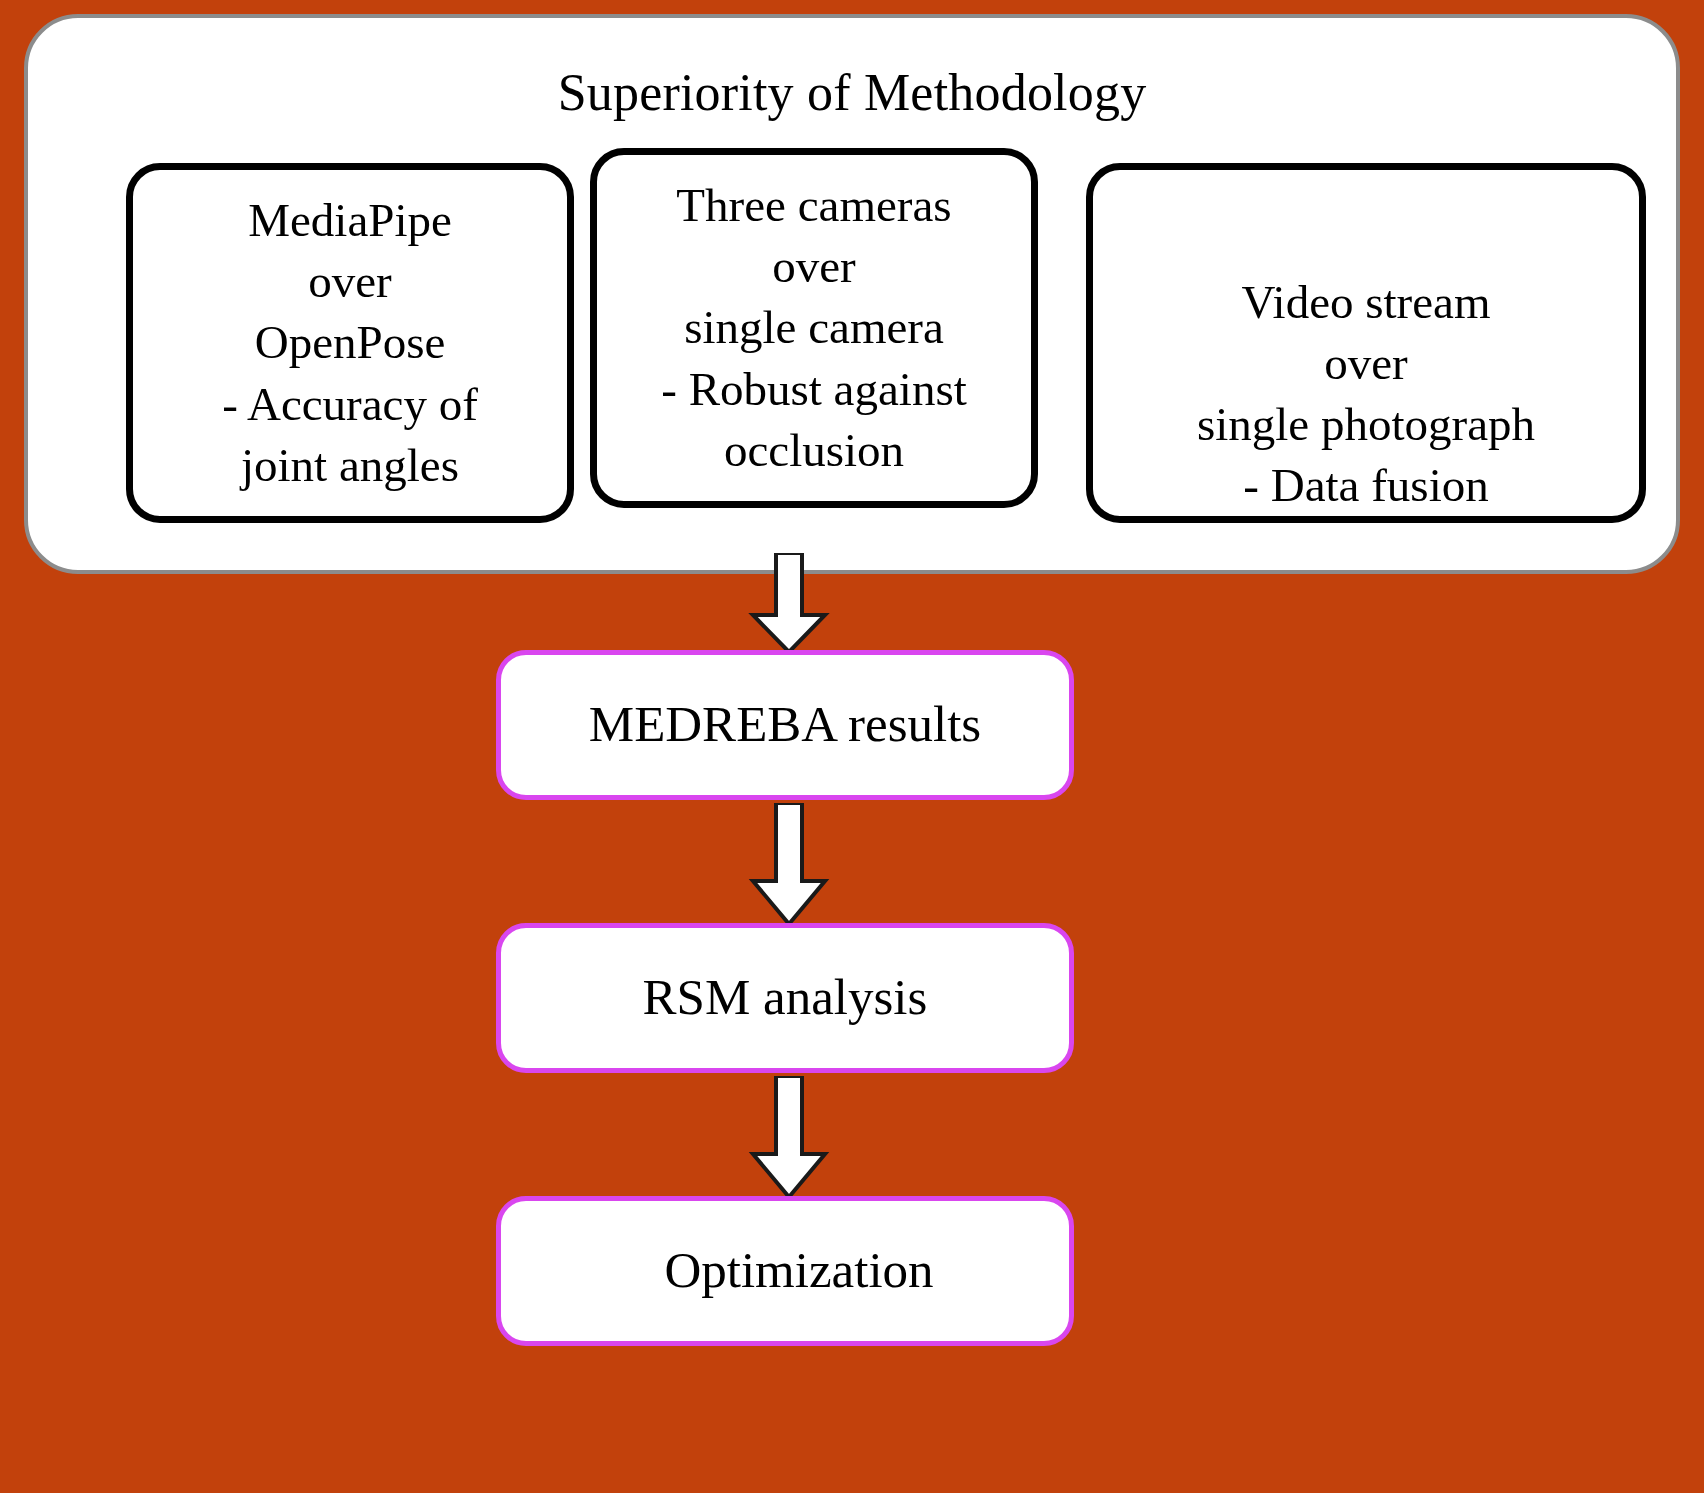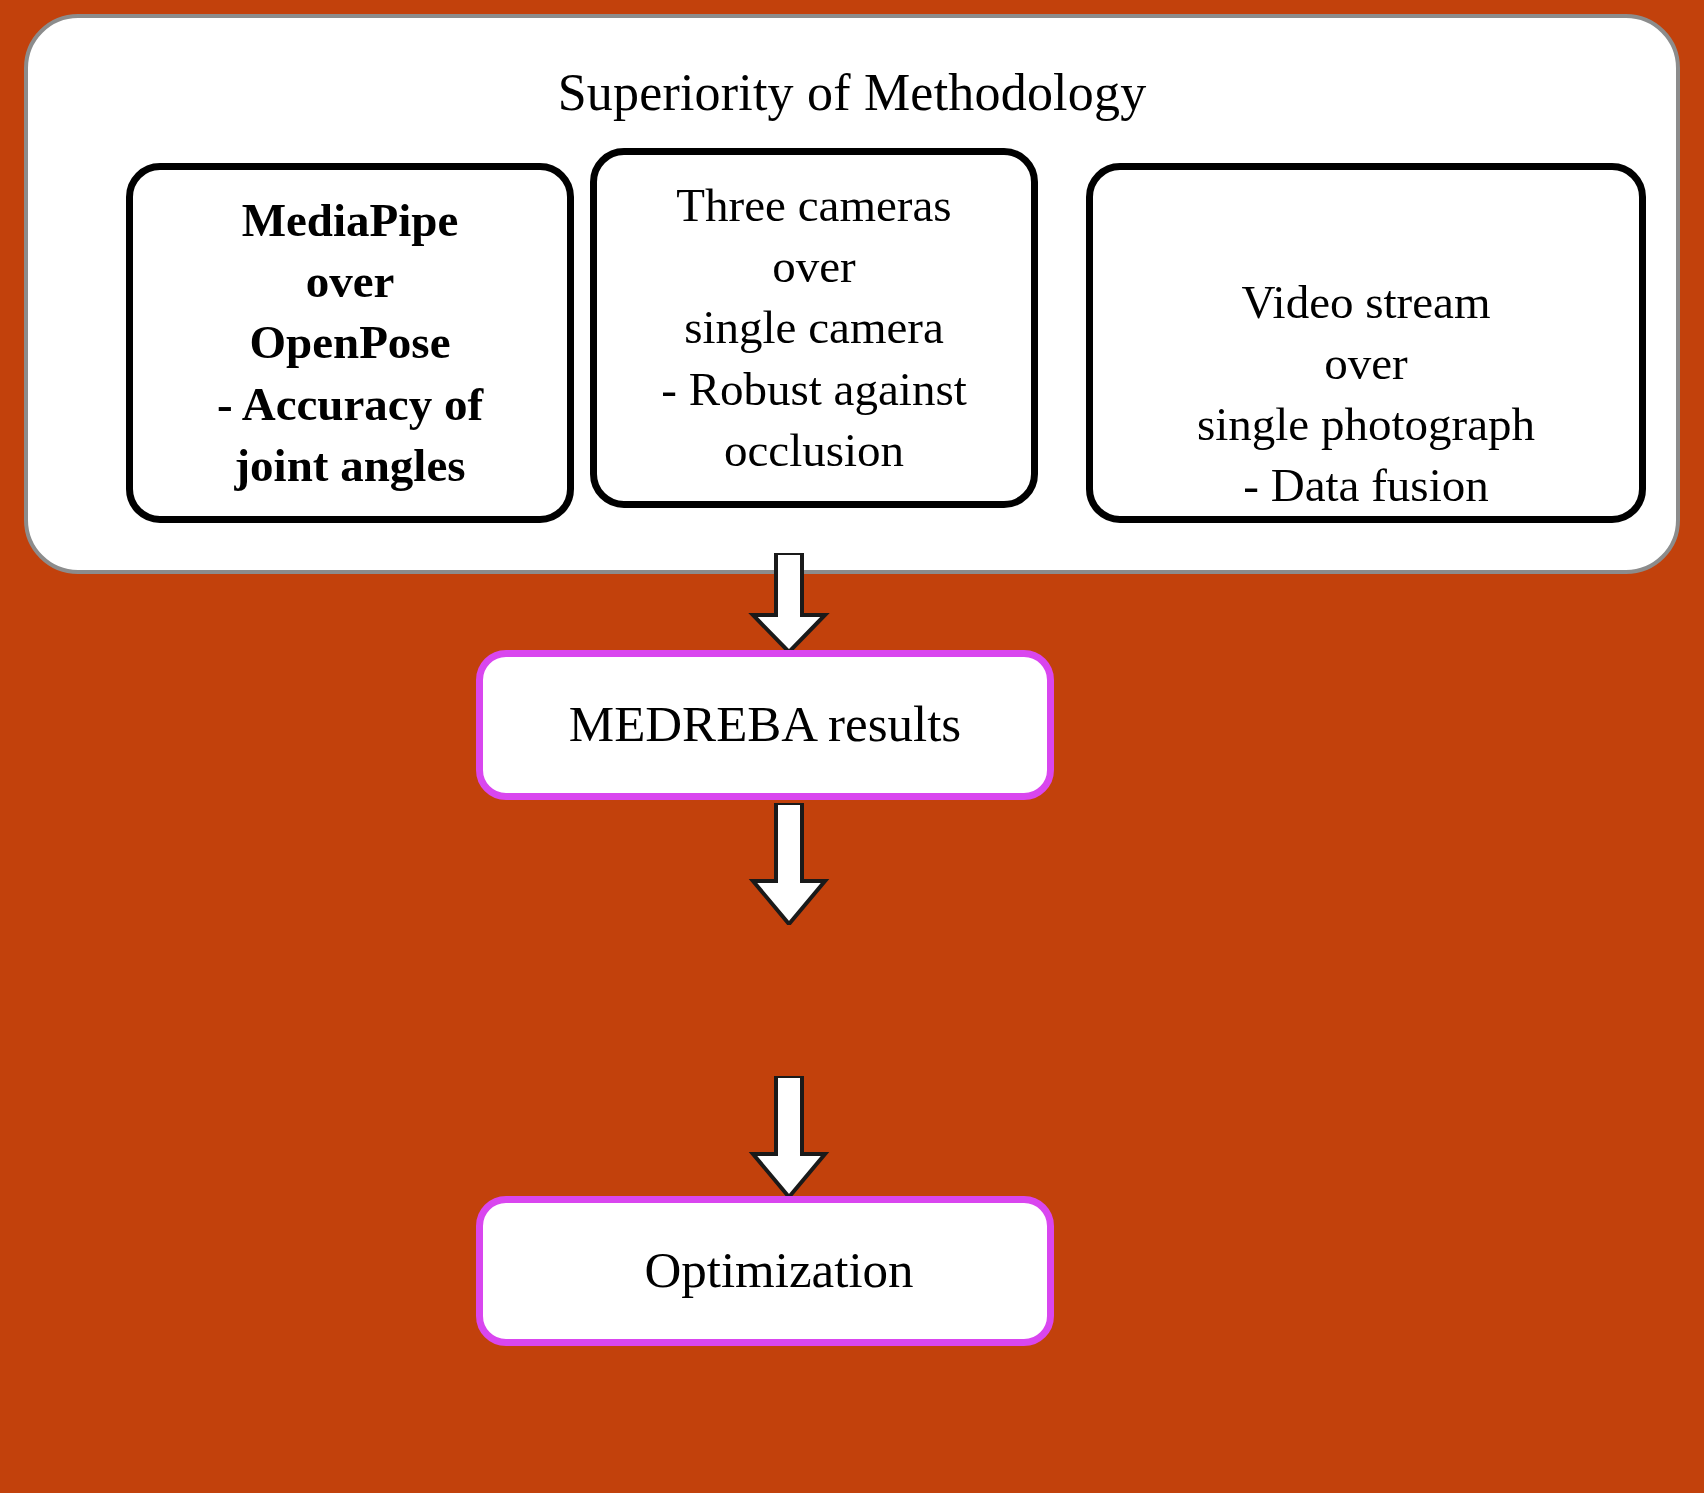--- a/index.html
+++ b/index.html
@@ -58,31 +58,31 @@
     justify-content: center;
     text-align: center;
   }
   .feature-box .box-text {
     font-size: 47px;
     line-height: 1.30;
     padding: 0 10px;
     white-space: pre-line;
   }
 
-  #feature-box-1 { left: 98px;  top: 145px; width: 448px; height: 360px; font-weight: bold; }
+  #feature-box-1 { left: 98px;  top: 145px; width: 448px; height: 360px; }
   #feature-box-2 { left: 562px; top: 130px; width: 448px; height: 360px; }
   #feature-box-3 { left: 1058px;top: 145px; width: 560px; height: 360px; align-items: flex-end; }
 
   
   .stage-box {
     position: absolute;
-    left: 476px;
+    left: 496px;
     width: 578px;
     height: 150px;
-    border: 7px solid #d946ef;
+    border: 5px solid #d946ef;
     border-radius: 30px;
     box-sizing: border-box;
     background: #ffffff;
     display: flex;
     align-items: center;
     justify-content: center;
     text-align: center;
   }
   .stage-box .box-text {
     font-size: 51px;
@@ -147,20 +147,23 @@
   <div class="stage-box" id="stage-box-medreba">
     <span class="box-text">MEDREBA results</span>
   </div>
 
   <div class="block-arrow" id="arrow-2">
     <svg viewBox="0 0 88 122" preserveAspectRatio="none">
       <polygon points="31,0 57,0 57,78 80,78 44,121 8,78 31,78" fill="#ffffff" stroke="#1a1a1a" stroke-width="4" stroke-linejoin="miter"></polygon>
     </svg>
   </div>
 
+  <div class="stage-box" id="stage-box-rsm">
+    <span class="box-text">RSM analysis</span>
+  </div>
 
   <div class="block-arrow" id="arrow-3">
     <svg viewBox="0 0 88 122" preserveAspectRatio="none">
       <polygon points="31,0 57,0 57,78 80,78 44,121 8,78 31,78" fill="#ffffff" stroke="#1a1a1a" stroke-width="4" stroke-linejoin="miter"></polygon>
     </svg>
   </div>
 
   <div class="stage-box" id="stage-box-optimize">
     <span class="box-text">Optimization</span>
   </div>

